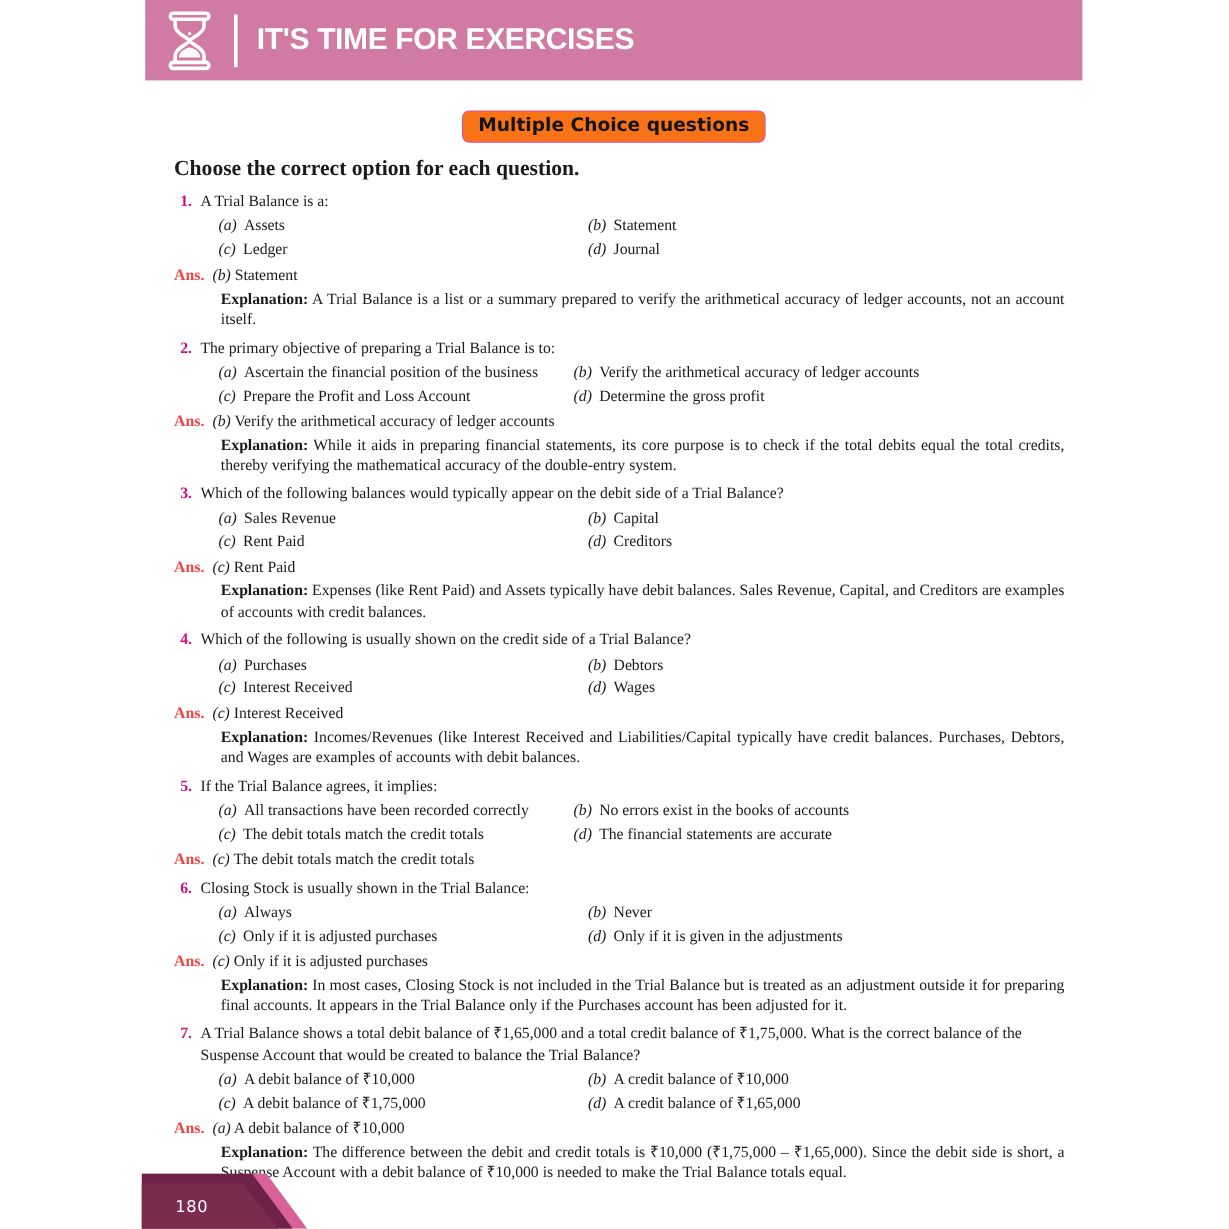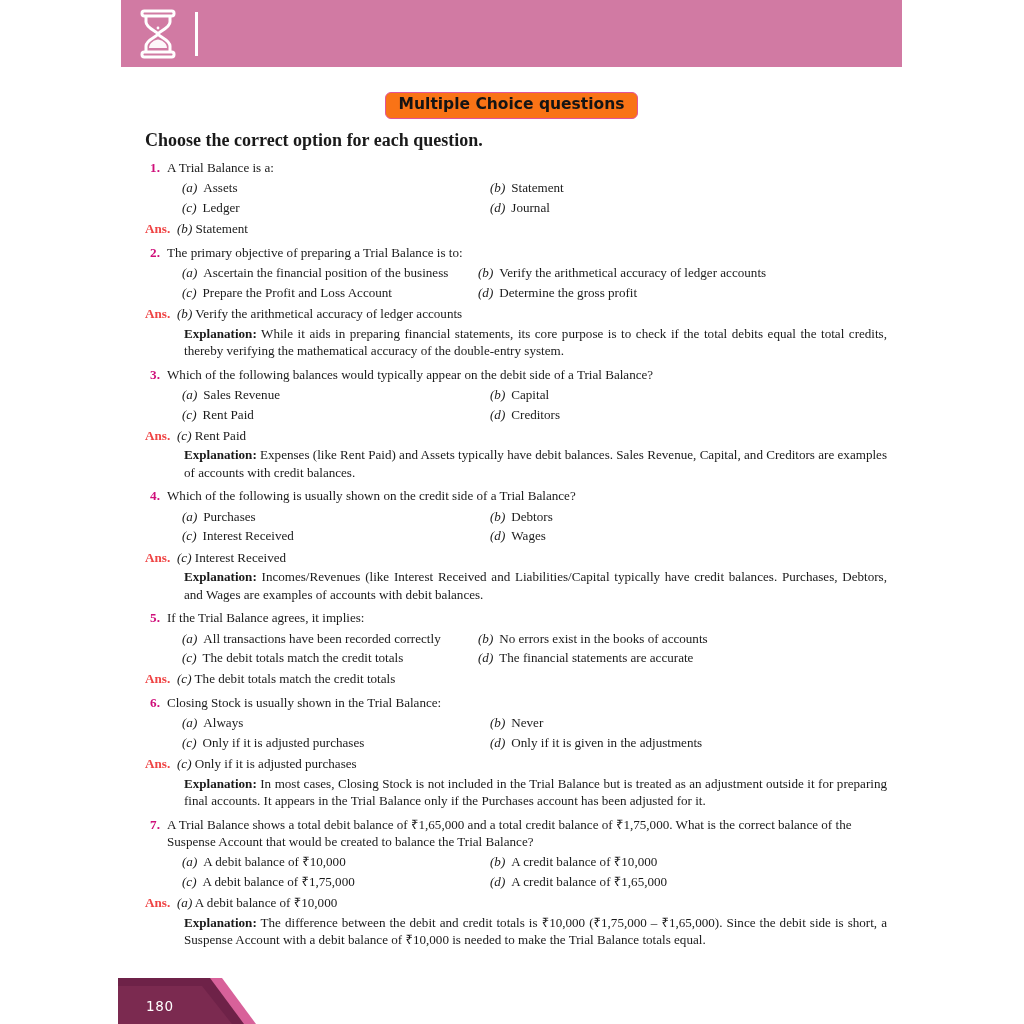--- a/index.html
+++ b/index.html
@@ -172,20 +172,21 @@
       <rect x="6" y="3" width="32" height="5" rx="2.2" stroke="#fff" stroke-width="3"></rect>
       <rect x="6" y="44" width="32" height="5" rx="2.2" stroke="#fff" stroke-width="3"></rect>
       <path d="M10 8 L10 14 C10 20 22 24 22 26 C22 28 10 32 10 38 L10 44" stroke="#fff" stroke-width="3" fill="none" stroke-linejoin="round"></path>
       <path d="M34 8 L34 14 C34 20 22 24 22 26 C22 28 34 32 34 38 L34 44" stroke="#fff" stroke-width="3" fill="none" stroke-linejoin="round"></path>
       <path d="M13 40 C13 35 19 31.5 22 31.5 C25 31.5 31 35 31 40 Z" fill="#fff" opacity="0.95"></path>
       <circle cx="22" cy="20" r="1.4" fill="#fff"></circle>
       <circle cx="19.5" cy="24" r="1.1" fill="#fff"></circle>
     </svg>
   </div>
   <div class="header-divider"></div>
+  <div class="header-title">IT'S TIME FOR EXERCISES</div>
 </div>
 
 <div class="badge-row">
   <div class="mcq-badge">Multiple Choice questions</div>
 </div>
 
 <div class="content">
 
   <p class="instruction">Choose the correct option for each question.</p>
 
@@ -215,20 +216,24 @@
           <span class="optval">Journal</span>
         </span>
       </div>
     </div>
     <div class="ansline">
       <span class="anslab">Ans.</span>
       <span class="anstext">
         <span class="ol">(b)</span>
         <span>Statement</span>
       </span>
+    </div>
+    <div class="expl">
+      <b>Explanation:</b>
+      <span>A Trial Balance is a list or a summary prepared to verify the arithmetical accuracy of ledger accounts, not an account itself.</span>
     </div>
   </div>
 
   <div class="qblock">
     <div class="qline">
       <span class="qnum">2.</span>
       <span class="qtext">The primary objective of preparing a Trial Balance is to:</span>
     </div>
     <div class="options">
       <div class="optrow wide">

